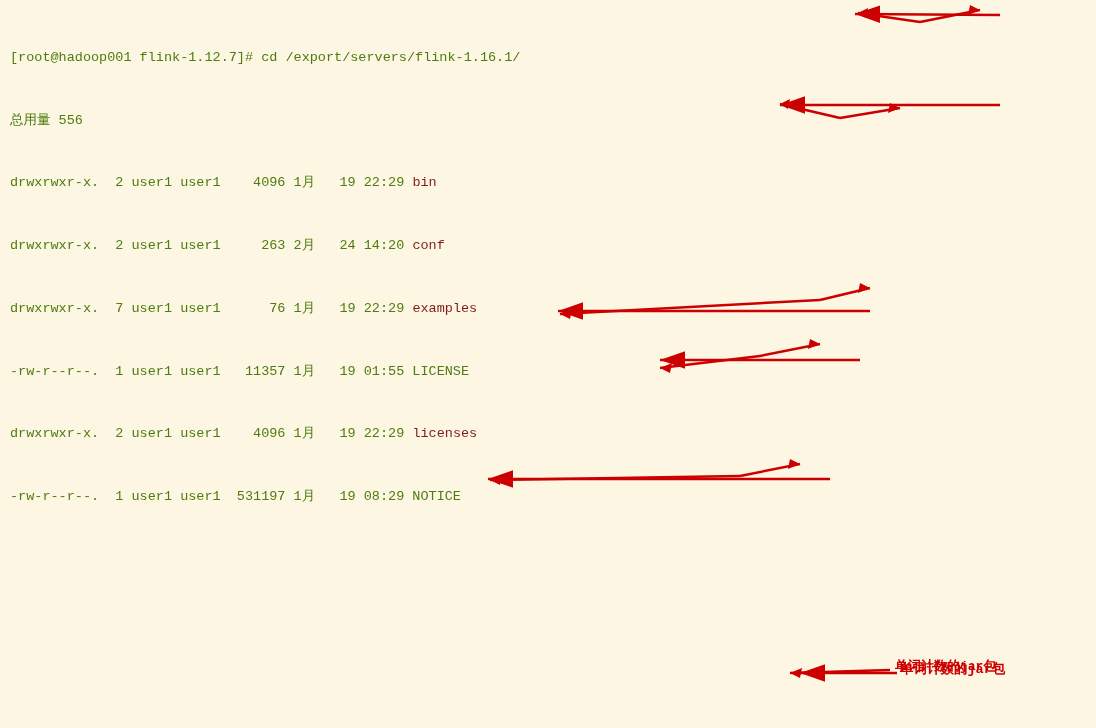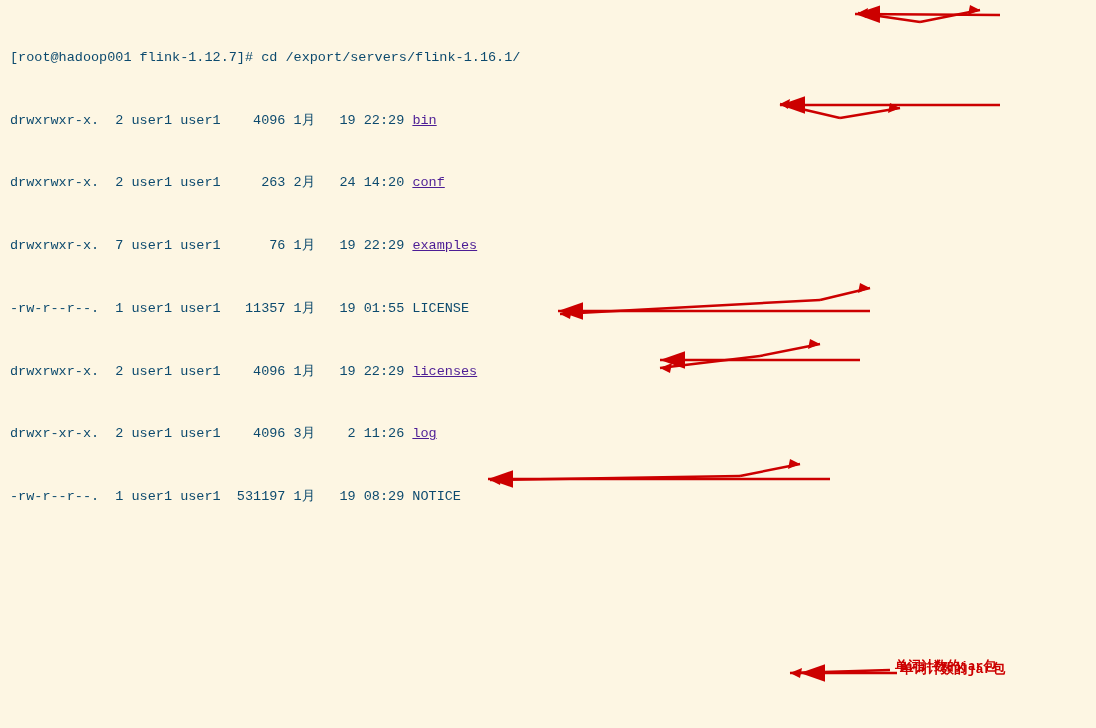--- a/index.html
+++ b/index.html
@@ -15,22 +15,22 @@
     }
     .terminal {
       background: #fdf6e3;
       padding: 6px 10px;
       line-height: 1.55;
       white-space: pre;
     }
     .line {
       display: block;
     }
-    .blue { color: #4c1d95; text-decoration: underline; }
-    .dark { color: #0c4a6e; }
+    .blue { color: #7f1d1d; }
+    .dark { color: #4d7c0f; }
     svg.arrows-overlay {
       position: absolute;
       top: 0; left: 0;
       width: 1096px;
       height: 728px;
       pointer-events: none;
     }
 
     .annotation {
       position: absolute;
@@ -38,26 +38,26 @@
       font-family: 'Courier New', Courier, monospace;
       font-size: 13px;
       font-weight: bold;
     }
   </style>
 </head>
 <body>
 
 <div class="terminal">
   <span class="line"><span class="dark">[root@hadoop001 flink-1.12.7]# cd /export/servers/flink-1.16.1/</span></span>
+  <span class="line"><span class="dark">总用量 556</span></span>
   <span class="line"><span class="dark">drwxrwxr-x.  2 user1 user1    4096 1月   19 22:29 </span><span class="blue">bin</span></span>
   <span class="line"><span class="dark">drwxrwxr-x.  2 user1 user1     263 2月   24 14:20 </span><span class="blue">conf</span></span>
   <span class="line"><span class="dark">drwxrwxr-x.  7 user1 user1      76 1月   19 22:29 </span><span class="blue">examples</span></span>
   <span class="line"><span class="dark">-rw-r--r--.  1 user1 user1   11357 1月   19 01:55 LICENSE</span></span>
   <span class="line"><span class="dark">drwxrwxr-x.  2 user1 user1    4096 1月   19 22:29 </span><span class="blue">licenses</span></span>
-  <span class="line"><span class="dark">drwxr-xr-x.  2 user1 user1    4096 3月    2 11:26 </span><span class="blue">log</span></span>
   <span class="line"><span class="dark">-rw-r--r--.  1 user1 user1  531197 1月   19 08:29 NOTICE</span></span>
   
   
   
   
   
   
   
   
   

